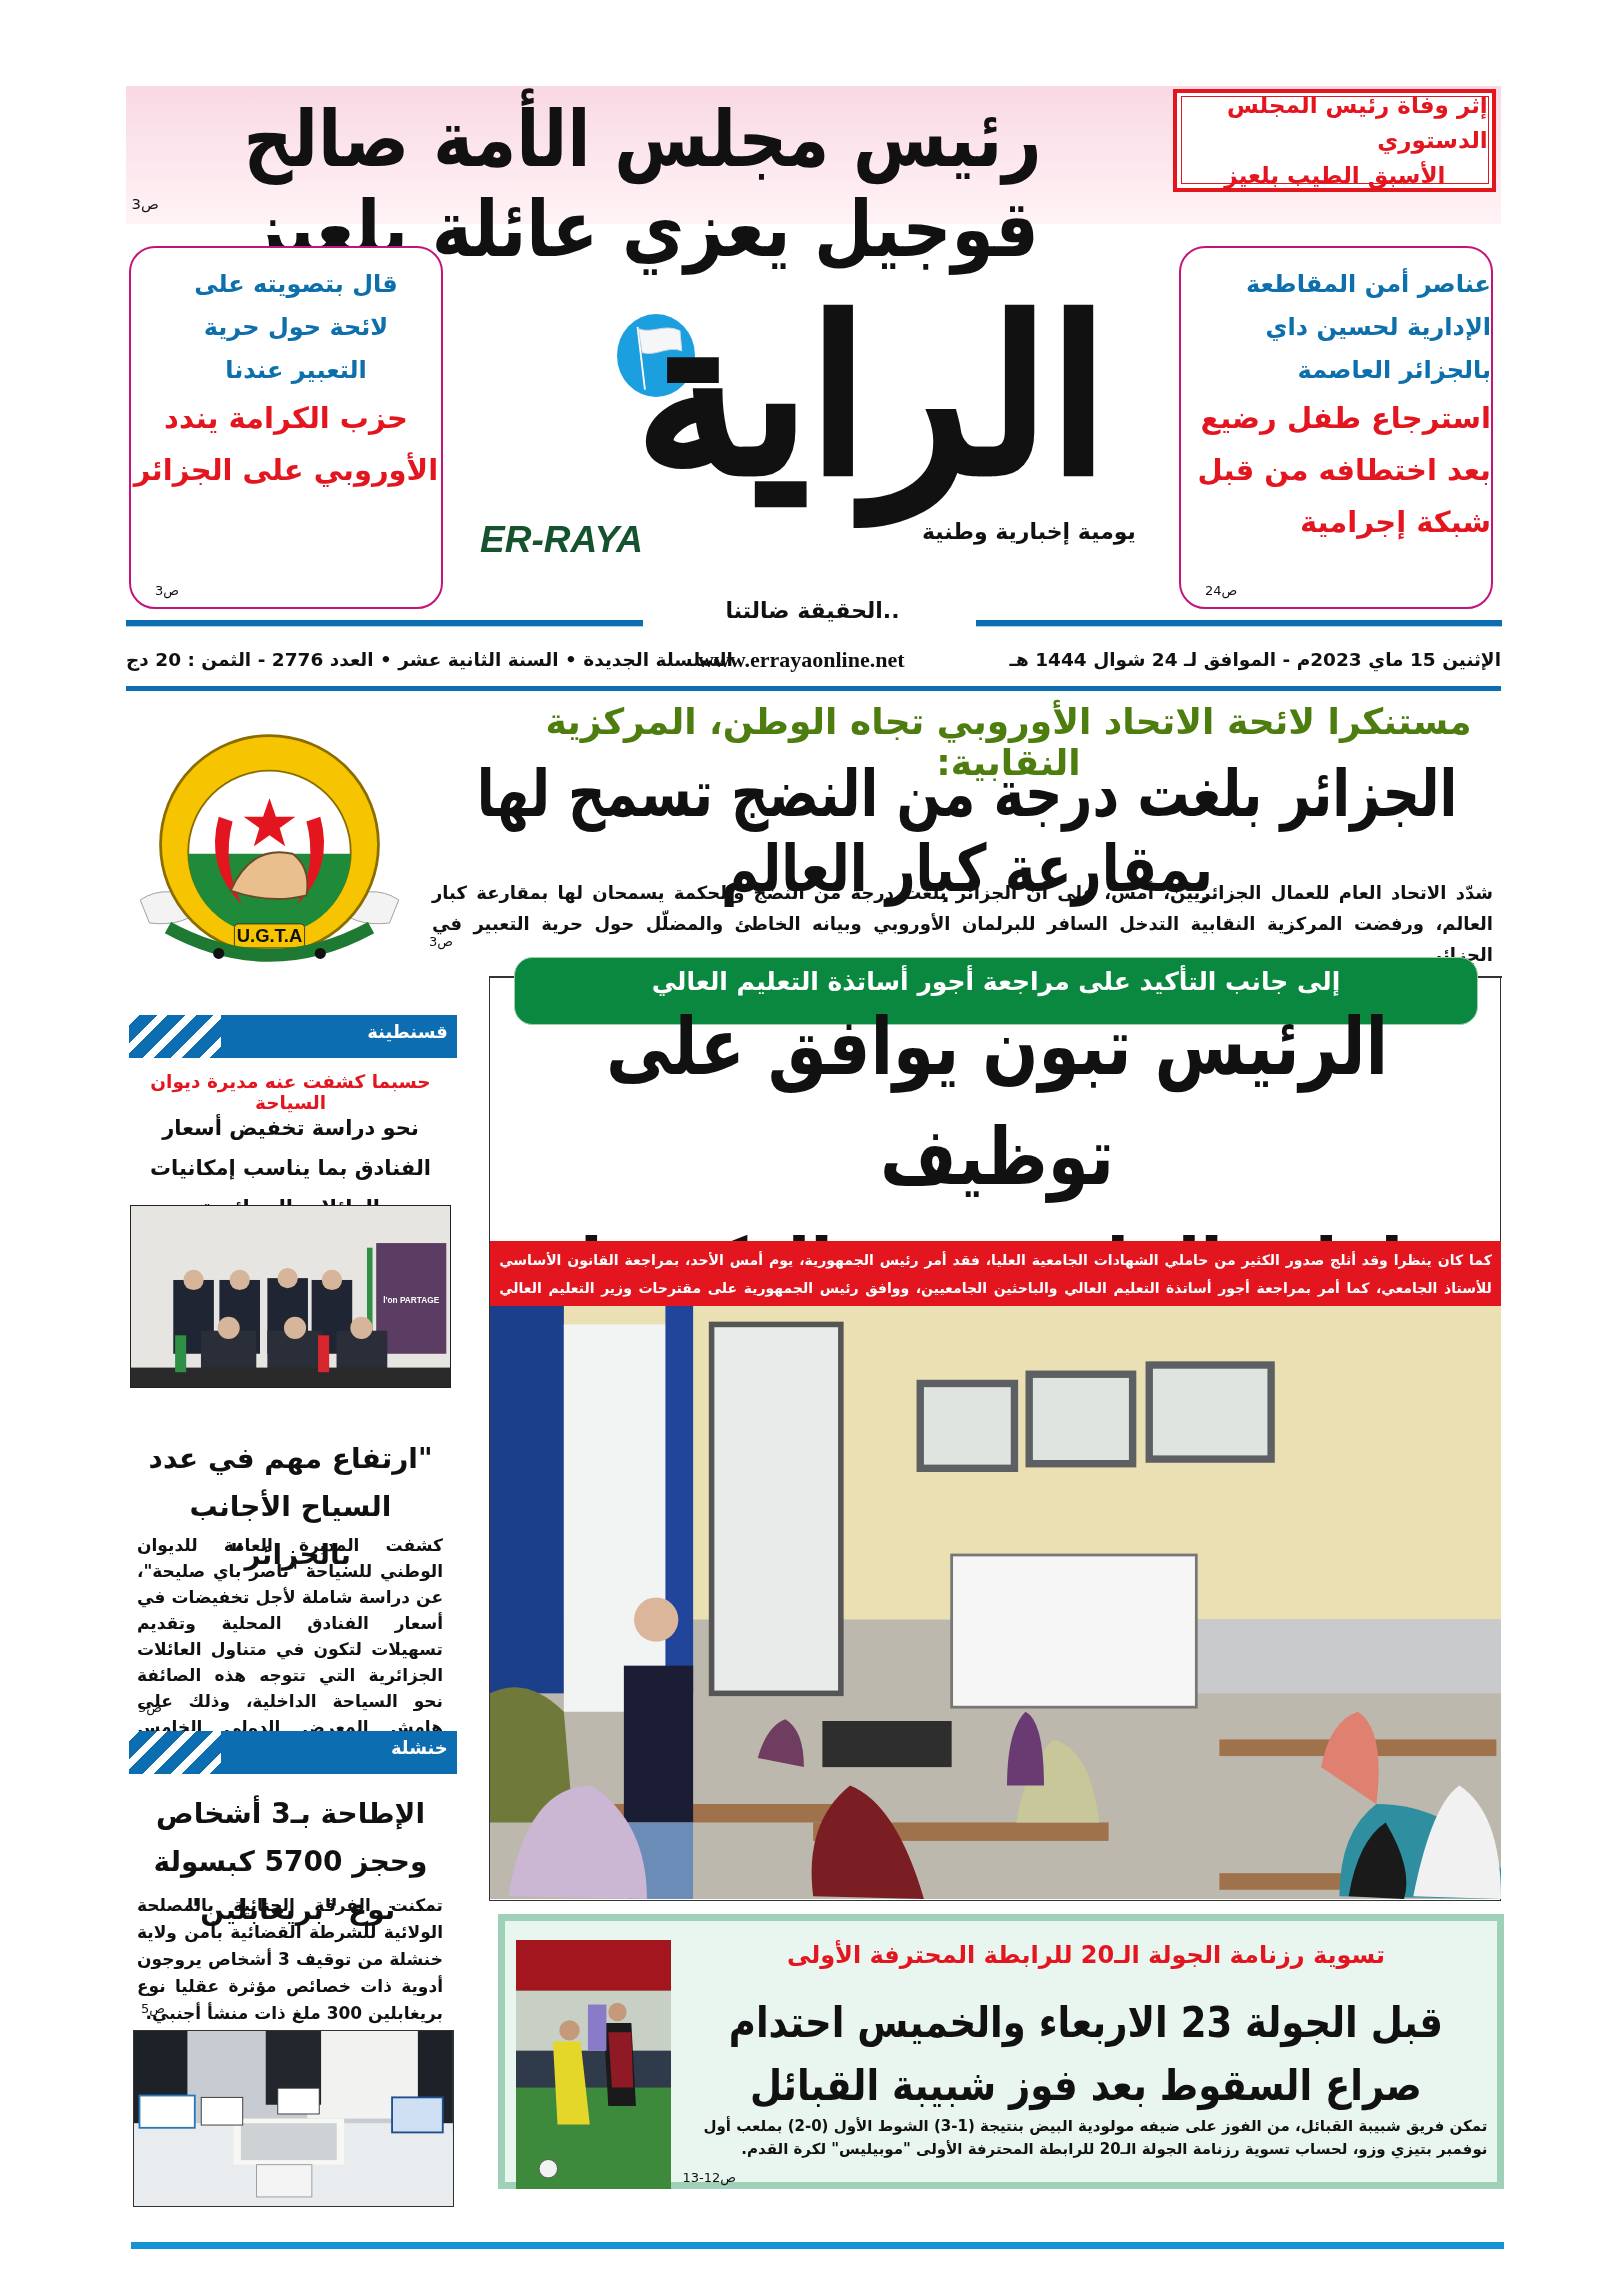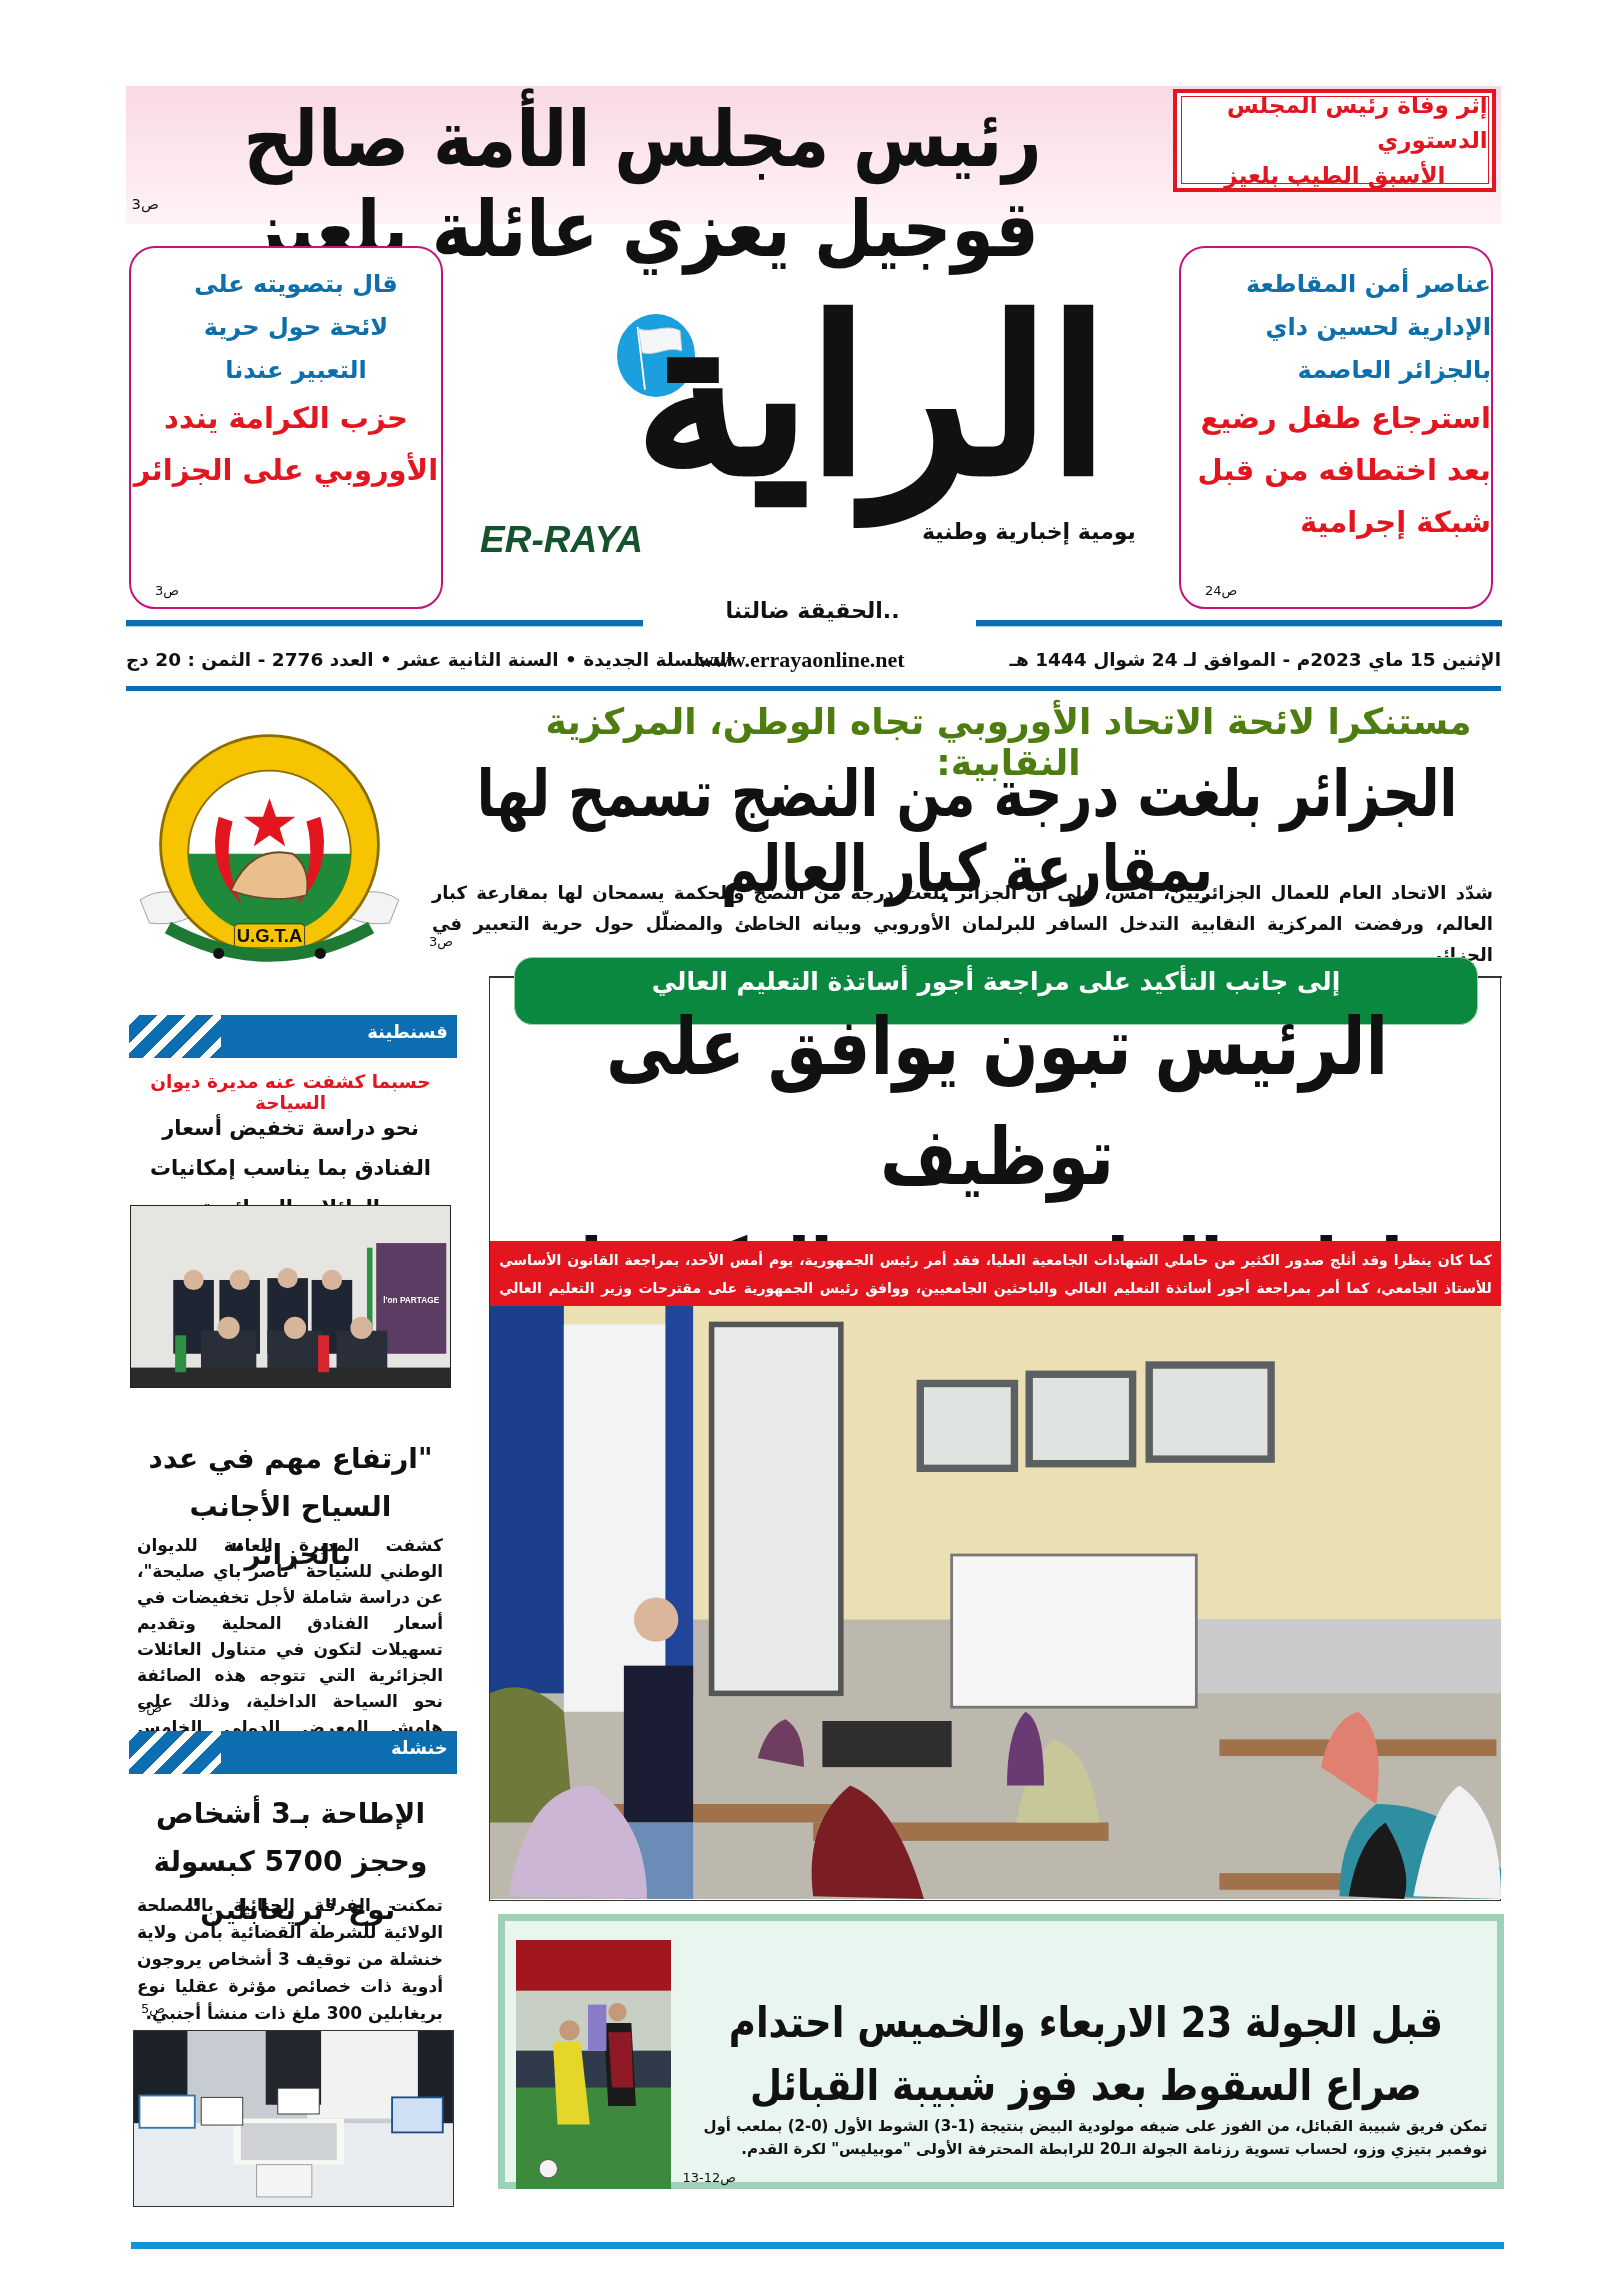--- a/index.html
+++ b/index.html
@@ -304,20 +304,21 @@
         <rect y="120" width="168" height="40" fill="#2f3a4a"></rect>
         <path d="M40 110 L 70 110 L 80 200 L 45 200 Z" fill="#e4d72a"></path>
         <circle cx="58" cy="98" r="11" fill="#c49a7a"></circle>
         <path d="M95 90 L 125 90 L 130 180 L 100 180 Z" fill="#1a1a1a"></path>
         <path d="M100 100 L 125 100 L 127 160 L 104 160 Z" fill="#c21a2a" opacity="0.7"></path>
         <circle cx="110" cy="78" r="10" fill="#c49a7a"></circle>
         <rect x="78" y="70" width="20" height="50" fill="#8a7bc9"></rect>
         <circle cx="35" cy="248" r="10" fill="#f2f2f2" stroke="#555"></circle>
       </svg>
     </div>
+    <div id="sport-kicker" class="abs">تسوية رزنامة الجولة الـ20 للرابطة المحترفة الأولى</div>
     <div id="sport-headline" class="abs">
       <div>قبل الجولة 23 الاربعاء والخميس احتدام</div>
       <div>صراع السقوط بعد فوز شبيبة القبائل</div>
     </div>
     <div id="sport-body" class="abs">تمكن فريق شبيبة القبائل، من الفوز على ضيفه مولودية البيض بنتيجة (1-3) الشوط الأول (0-2) بملعب أول نوفمبر بتيزي وزو، لحساب تسوية رزنامة الجولة الـ20 للرابطة المحترفة الأولى "موبيليس" لكرة القدم.</div>
     <div id="sport-ref" class="abs">ص12-13</div>
   </div>
 </div>
 
 <div id="rule-bottom" class="abs"></div>

